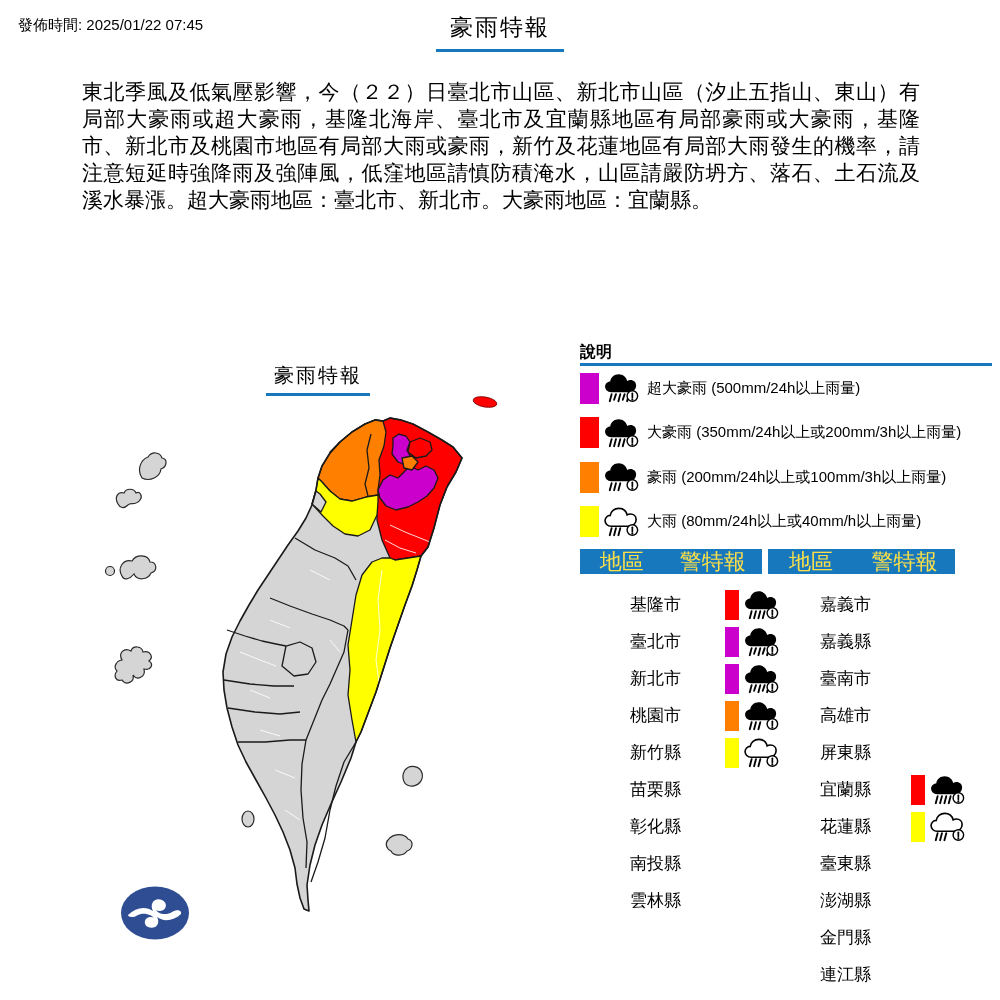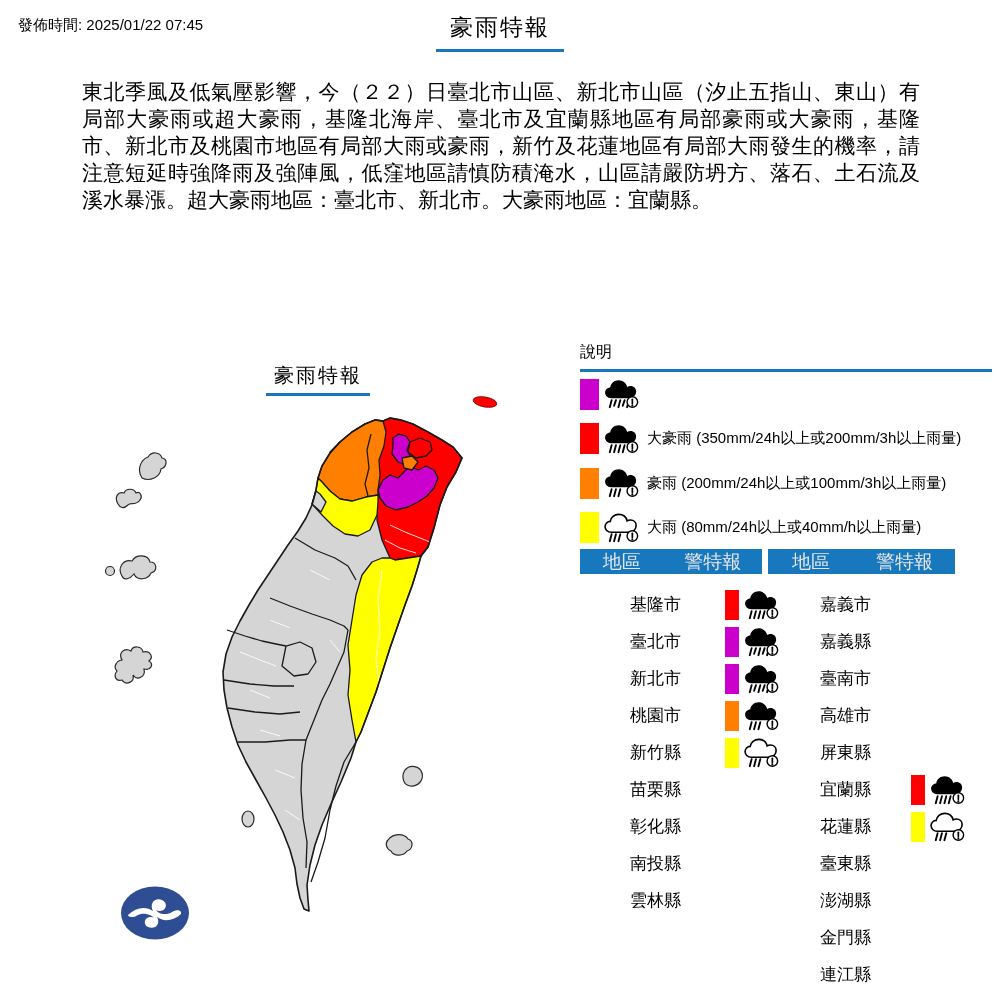--- a/index.html
+++ b/index.html
@@ -10,30 +10,30 @@
   .publish{position:absolute;left:18px;top:16px;font-size:15px;}
   .main-title-wrap{position:absolute;top:12px;left:0;width:100%;text-align:center;}
   .main-title-wrap span{display:inline-block;font-size:23px;letter-spacing:2px;padding:0 14px 6px;border-bottom:3px solid var(--blue);}
   .bodytext{position:absolute;left:82px;top:78px;width:838px;font-size:21px;line-height:27px;text-align:justify;}
 
   .map-title-wrap{position:absolute;left:252px;top:362px;width:132px;text-align:center;}
   .map-title-wrap span{display:inline-block;font-size:20px;letter-spacing:2px;padding:0 8px 4px;border-bottom:3px solid var(--blue);}
   svg.map{position:absolute;left:90px;top:390px;}
 
   .legend{position:absolute;left:580px;top:342px;width:412px;}
-  .legend-head{font-size:16px;padding-bottom:6px;border-bottom:3px solid var(--blue);}
+  .legend-head{font-size:16px;border-bottom:3px solid var(--blue);font-weight:bold;}
   .lrow{display:flex;align-items:center;height:44.5px;}
   .chip{width:19px;height:31px;margin-right:4px;flex:0 0 auto;}
   .ricon{width:38px;height:32px;flex:0 0 auto;}
   .llabel{font-size:15px;margin-left:6px;white-space:nowrap;}
 
   .wtable{position:absolute;top:549px;}
   .wtable.left{left:580px;width:182px;}
   .wtable.right{left:768px;width:187px;}
-  .thead{display:flex;background:var(--blue);color:#e5e5e5;height:25px;align-items:center;font-size:19px;}
+  .thead{display:flex;background:var(--blue);color:#fde047;height:25px;align-items:center;font-size:22px;}
   .th1{width:46%;text-align:center;}
   .th2{width:54%;text-align:center;}
   .tbody{padding-top:12px;margin-left:42px;}
   .trow{height:37px;display:flex;align-items:center;}
   .rname{font-size:17px;flex:0 0 auto;}
   .left .rname{width:95px;padding-left:8px;}
   .right .rname{width:91px;padding-left:10px;}
   .badge{display:flex;align-items:center;}
   .bar{width:14px;height:30px;margin-right:4px;flex:0 0 auto;}
 </style>
@@ -128,20 +128,21 @@
             <path d="M8.5 21.5 C4.5 21.5 2 18.5 2 15.5 C2 12.5 4.5 10 7.5 10 C8 5.5 12 2.5 16.5 2.5 C21 2.5 24.5 5.5 25.5 9.5 C26.5 8.8 27.8 8.5 29 8.5 C32.5 8.5 35 11 35 14.3 C35 17.8 32.3 21.5 28.5 21.5 Z" fill="#000" stroke="#000" stroke-width="0"></path>
             <line x1="9" y1="23.5" x2="7" y2="31" stroke="#000" stroke-width="2" stroke-linecap="round"></line>
             <line x1="13.6" y1="23.5" x2="11.6" y2="29.5" stroke="#000" stroke-width="2" stroke-linecap="round"></line>
             <line x1="18.2" y1="23.5" x2="16.2" y2="31" stroke="#000" stroke-width="2" stroke-linecap="round"></line>
             <line x1="22.799999999999997" y1="23.5" x2="20.799999999999997" y2="29.5" stroke="#000" stroke-width="2" stroke-linecap="round"></line>
             <line x1="27.4" y1="23.5" x2="25.4" y2="31" stroke="#000" stroke-width="2" stroke-linecap="round"></line>
             <circle cx="31" cy="25.5" r="5.6" fill="#fff" stroke="#000" stroke-width="1.5"></circle>
     <line x1="31" y1="22.6" x2="31" y2="27" stroke="#000" stroke-width="1.8" stroke-linecap="round"></line>
     <circle cx="31" cy="29.1" r="1.1" fill="#000"></circle>
           </svg>
+          <span class="llabel">超大豪雨 (500mm/24h以上雨量)</span>
         </div>
         <div class="lrow">
           <div class="chip" style="background:#FF0000"></div>
           <svg class="ricon" viewBox="0 0 40 34">
             <path d="M8.5 21.5 C4.5 21.5 2 18.5 2 15.5 C2 12.5 4.5 10 7.5 10 C8 5.5 12 2.5 16.5 2.5 C21 2.5 24.5 5.5 25.5 9.5 C26.5 8.8 27.8 8.5 29 8.5 C32.5 8.5 35 11 35 14.3 C35 17.8 32.3 21.5 28.5 21.5 Z" fill="#000" stroke="#000" stroke-width="0"></path>
             <line x1="9" y1="23.5" x2="7" y2="31" stroke="#000" stroke-width="2" stroke-linecap="round"></line>
             <line x1="13.6" y1="23.5" x2="11.6" y2="31" stroke="#000" stroke-width="2" stroke-linecap="round"></line>
             <line x1="18.2" y1="23.5" x2="16.2" y2="31" stroke="#000" stroke-width="2" stroke-linecap="round"></line>
             <line x1="22.799999999999997" y1="23.5" x2="20.799999999999997" y2="31" stroke="#000" stroke-width="2" stroke-linecap="round"></line>
             <circle cx="31" cy="25.5" r="5.6" fill="#fff" stroke="#000" stroke-width="1.5"></circle>

